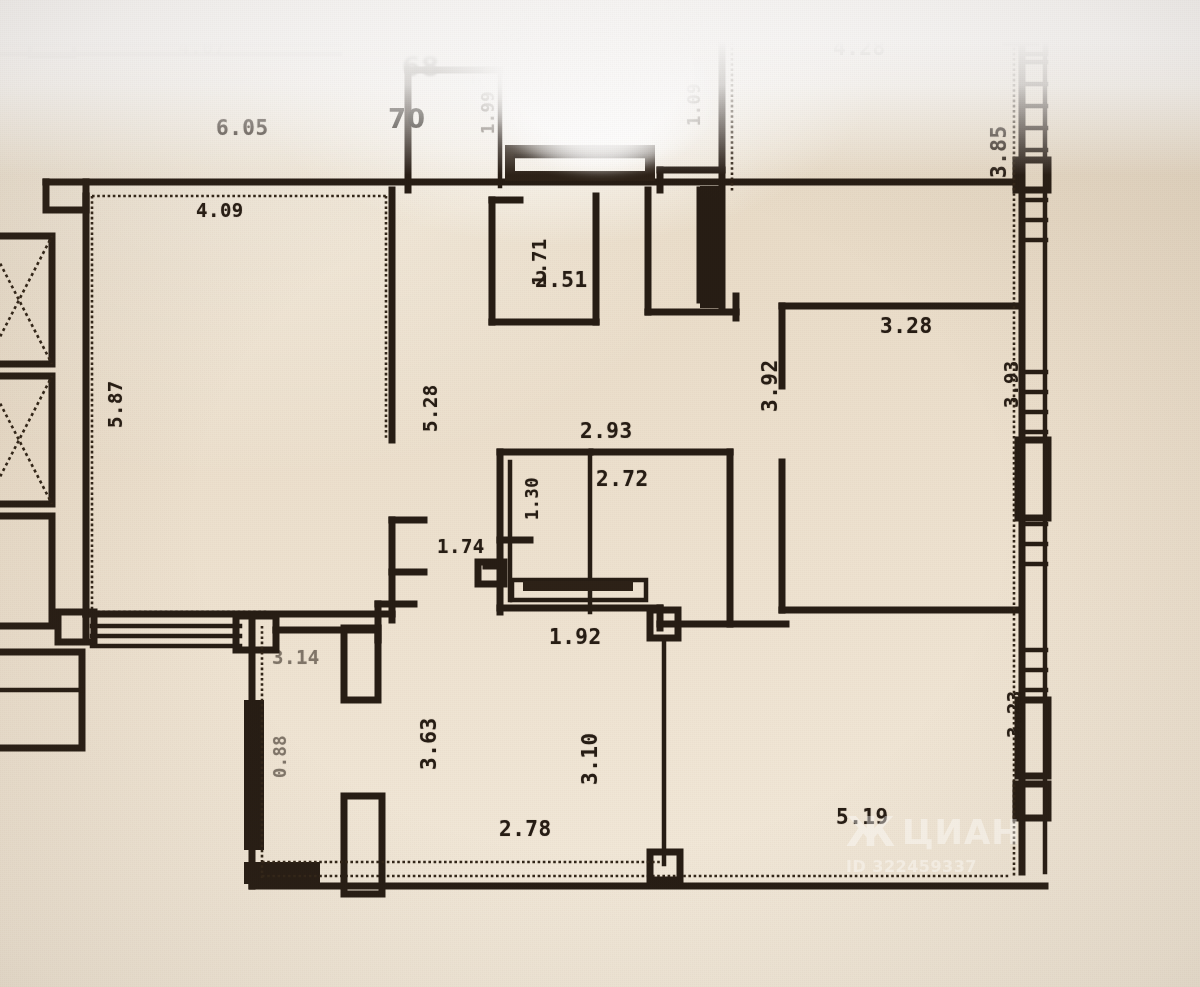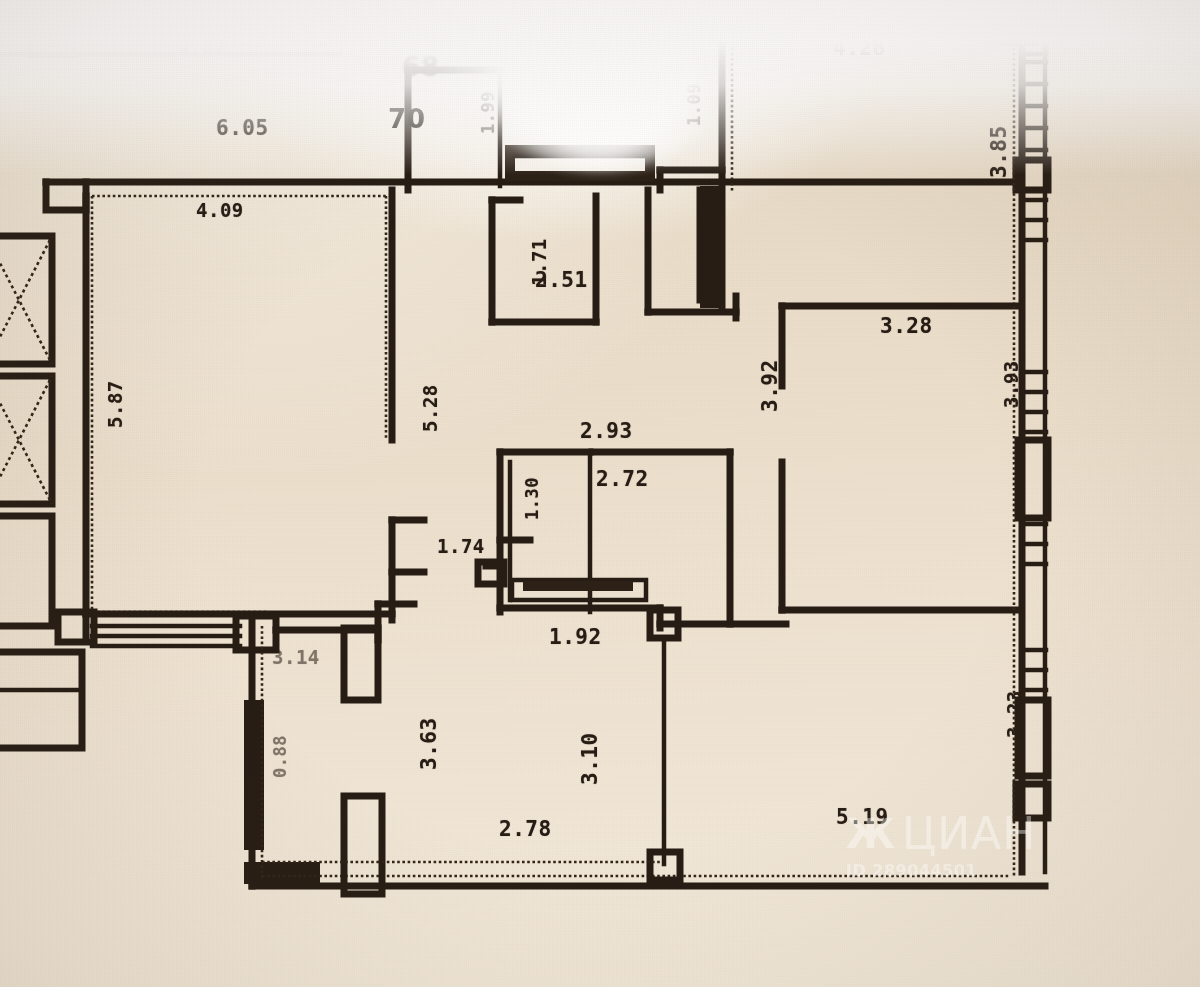--- a/index.html
+++ b/index.html
@@ -105,21 +105,21 @@
     position: absolute;
     left: 846px; top: 812px;
     color: #ffffff;
     opacity: .40;
     font-family: "DejaVu Sans", sans-serif;
     user-select: none;
     pointer-events: none;
   }
   .wm-row { display:flex; align-items:center; gap:7px; }
   .wm-mark { font-size: 40px; font-weight: 800; line-height: 1; }
-  .wm-name { font-size: 44px; font-weight: 400; letter-spacing: 1px; line-height: 1; }
+  .wm-name { font-size: 34px; font-weight: 700; letter-spacing: 1px; line-height: 1; }
   .wm-id   { font-size: 16px; font-weight: 700; letter-spacing: .5px; margin-top: 5px; opacity:.9; }
 </style>
 </head>
 <body>
 
 <div id="page">
 
   <div class="paper"></div>
 
   <div class="plan">
@@ -354,16 +354,16 @@
   <div class="topglare"></div>
   <div class="flare"></div>
   <div class="grain"></div>
   <div class="vignette"></div>
 
   <div class="wm">
     <div class="wm-row">
       <span class="wm-mark">Ж</span>
       <span class="wm-name">ЦИАН</span>
     </div>
-    <div class="wm-id">ID 289044501</div>
+    <div class="wm-id">ID 322459337</div>
   </div>
 
 </div>
 
 </body></html>

